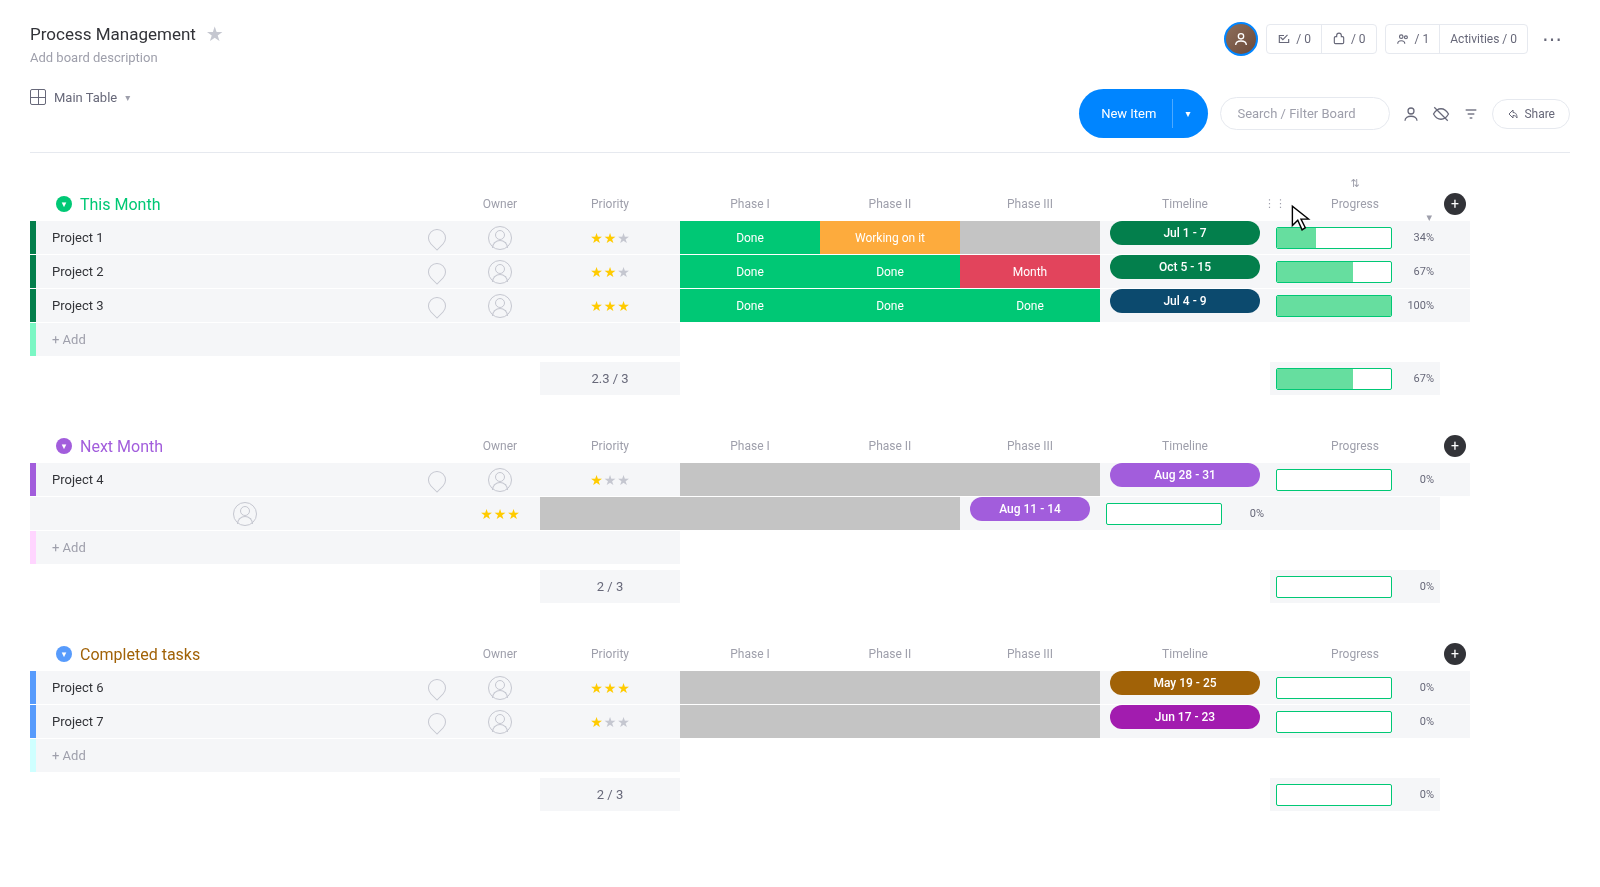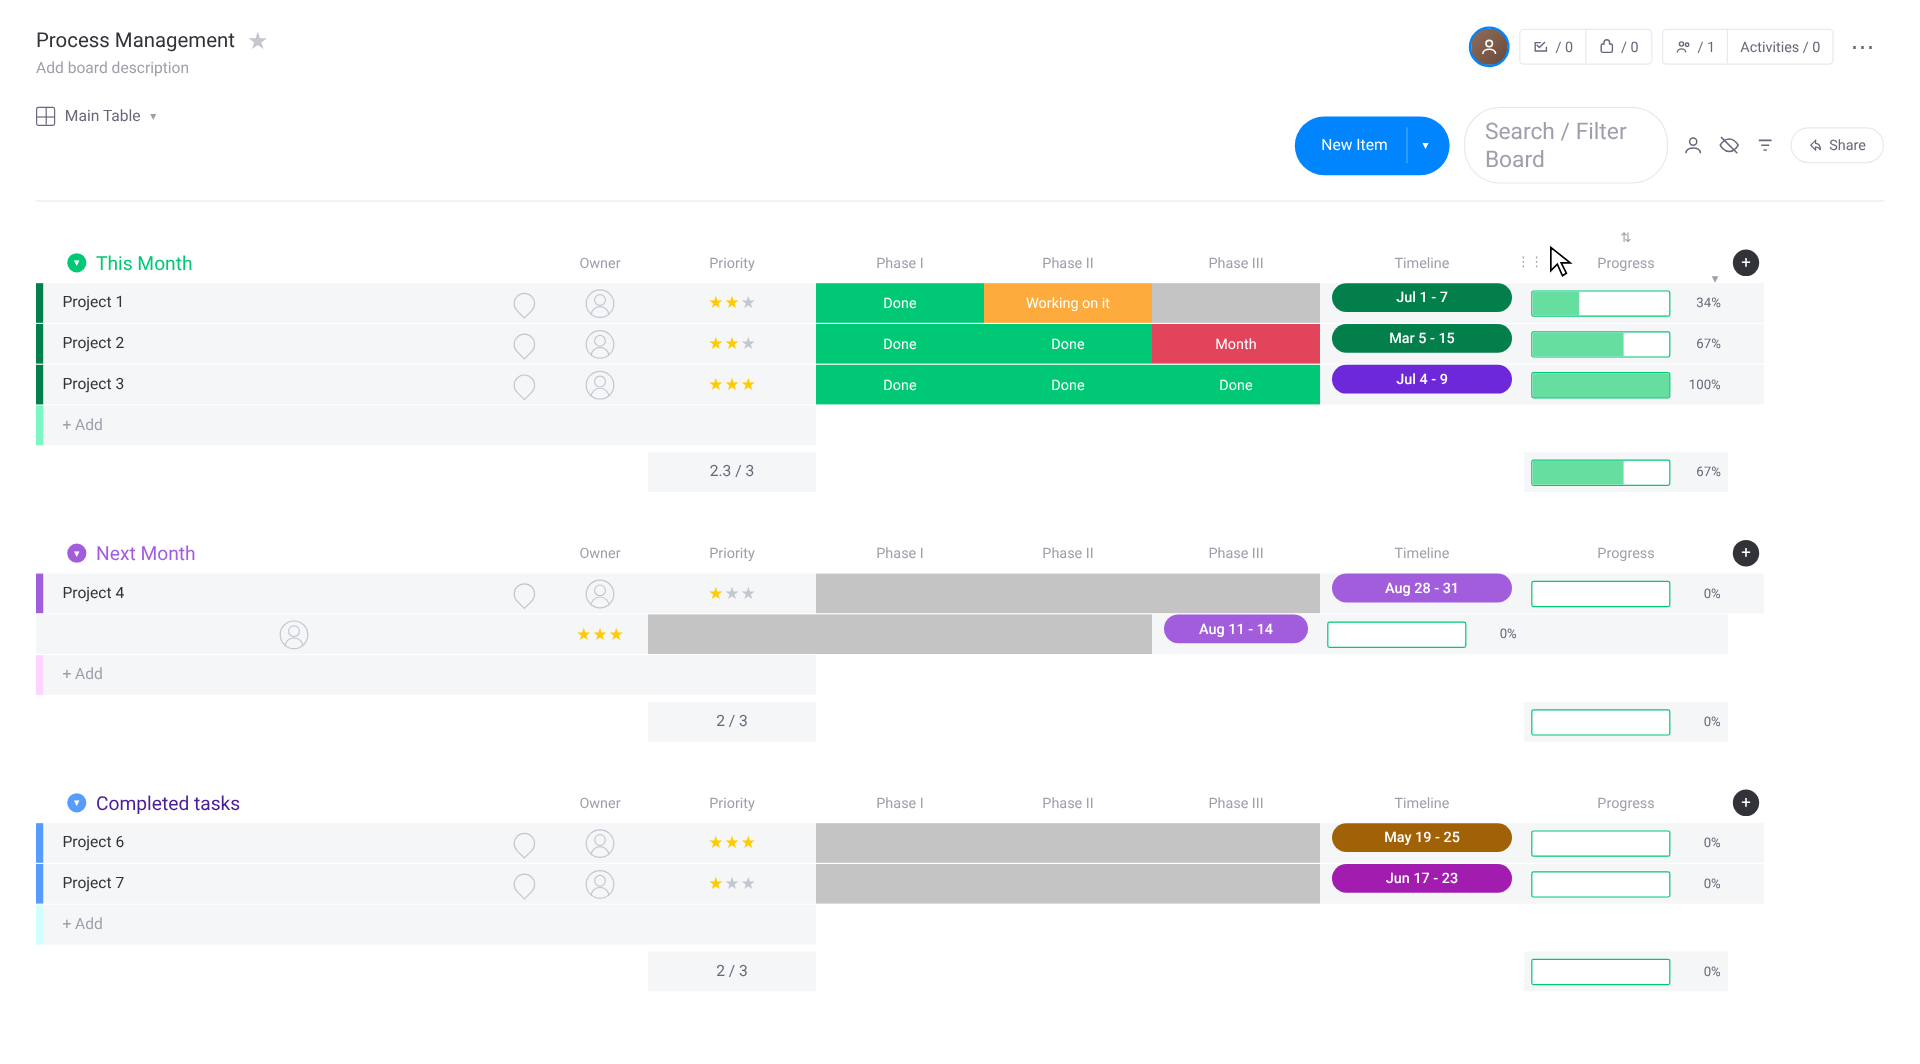--- a/index.html
+++ b/index.html
@@ -35,21 +35,21 @@
   .toolbar{display:flex;justify-content:space-between;align-items:flex-start;padding:16px 0 14px;border-bottom:1px solid var(--border);}
   .tool-left{display:flex;align-items:center;gap:8px;color:var(--muted);}
   .table-ico{width:16px;height:16px;display:inline-block;border:1.5px solid var(--muted);border-radius:2px;position:relative;}
   .table-ico::before{content:"";position:absolute;left:0;right:0;top:50%;border-top:1.5px solid var(--muted);}
   .table-ico::after{content:"";position:absolute;top:0;bottom:0;left:50%;border-left:1.5px solid var(--muted);}
   .chev{font-size:10px;color:var(--light);}
   .tool-right{display:flex;align-items:center;gap:12px;}
   .btn-new{background:var(--blue);color:#fff;border:none;border-radius:30px;display:flex;align-items:center;overflow:hidden;}
   .btn-new span{padding:16px 16px;font-size:13px;}
   .btn-new .drop{padding:9px 12px;border-left:1px solid rgba(255,255,255,.3);font-size:10px;}
-  .search-box{border:1px solid var(--border);border-radius:30px;padding:8px 16px;width:170px;color:var(--light);font-size:19px;}
+  .search-box{border:1px solid var(--border);border-radius:30px;padding:8px 16px;width:170px;color:var(--light);font-size:13px;}
   .tool-ico{width:18px;height:18px;color:var(--muted);cursor:pointer;display:flex;align-items:center;justify-content:center;}
   .share-btn{border:1px solid var(--border);border-radius:30px;padding:7px 14px;font-size:12px;color:var(--muted);display:flex;align-items:center;gap:5px;}
   
   .group{margin-top:34px;}
   .collapse-ico{width:16px;height:16px;border-radius:50%;display:flex;align-items:center;justify-content:center;color:#fff;font-size:9px;margin-right:8px;}
   .grp-title{font-size:16px;font-weight:400;}
   .cols{display:grid;grid-template-columns:430px 80px 140px 140px 140px 140px 170px 170px 30px;align-items:center;}
   .col-head{color:var(--light);font-size:12px;text-align:center;padding:6px 0;}
   .col-head.first{text-align:left;padding-left:26px;display:flex;align-items:center;}
   .row{display:grid;grid-template-columns:430px 80px 140px 140px 140px 140px 170px 170px 30px;align-items:stretch;height:33px;margin-bottom:1px;}
@@ -258,21 +258,21 @@
           </div>
           <div class="prio-cell">
             <span class="star-f">★</span>
             <span class="star-f">★</span>
             <span class="star-e">★</span>
           </div>
           <div class="status-cell st-done">Done</div>
           <div class="status-cell st-done">Done</div>
           <div class="status-cell st-stuck">Month</div>
           <div class="timeline-cell">
-            <div class="tl-pill" style="background:#037f4c">Mar 5 - 15</div>
+            <div class="tl-pill" style="background:#037f4c">Oct 5 - 15</div>
           </div>
           <div class="progress-cell">
              <div class="prog-bar">
               <div class="prog-fill" style="width:67%"></div>
             </div>
              <div class="prog-pct">67%</div>
            </div>
           <div class="end-cell"></div>
         </div>
         <div class="row">
@@ -285,21 +285,21 @@
           </div>
           <div class="prio-cell">
             <span class="star-f">★</span>
             <span class="star-f">★</span>
             <span class="star-f">★</span>
           </div>
           <div class="status-cell st-done">Done</div>
           <div class="status-cell st-done">Done</div>
           <div class="status-cell st-done">Done</div>
           <div class="timeline-cell">
-            <div class="tl-pill" style="background:#6d28d9">Jul 4 - 9</div>
+            <div class="tl-pill" style="background:#0c4a6e">Jul 4 - 9</div>
           </div>
           <div class="progress-cell">
              <div class="prog-bar">
               <div class="prog-fill" style="width:100%"></div>
             </div>
              <div class="prog-pct">100%</div>
            </div>
           <div class="end-cell"></div>
         </div>
         <div class="add-row">
@@ -454,21 +454,21 @@
             </div>
              <div class="prog-pct">0%</div>
            </div>
            <div class="empty-c"></div>
          </div>
       </div>
       <div class="group">
         <div class="cols">
           <div class="col-head first">
            <span class="collapse-ico" style="background:#579bfc">▾</span>
-           <span class="grp-title" style="color:#4c1d95">Completed tasks</span>
+           <span class="grp-title" style="color:#a16207">Completed tasks</span>
          </div>
           <div class="col-head" style="position:relative;">
              
              Owner
              
            </div>
           <div class="col-head" style="position:relative;">
              
              Priority
              

